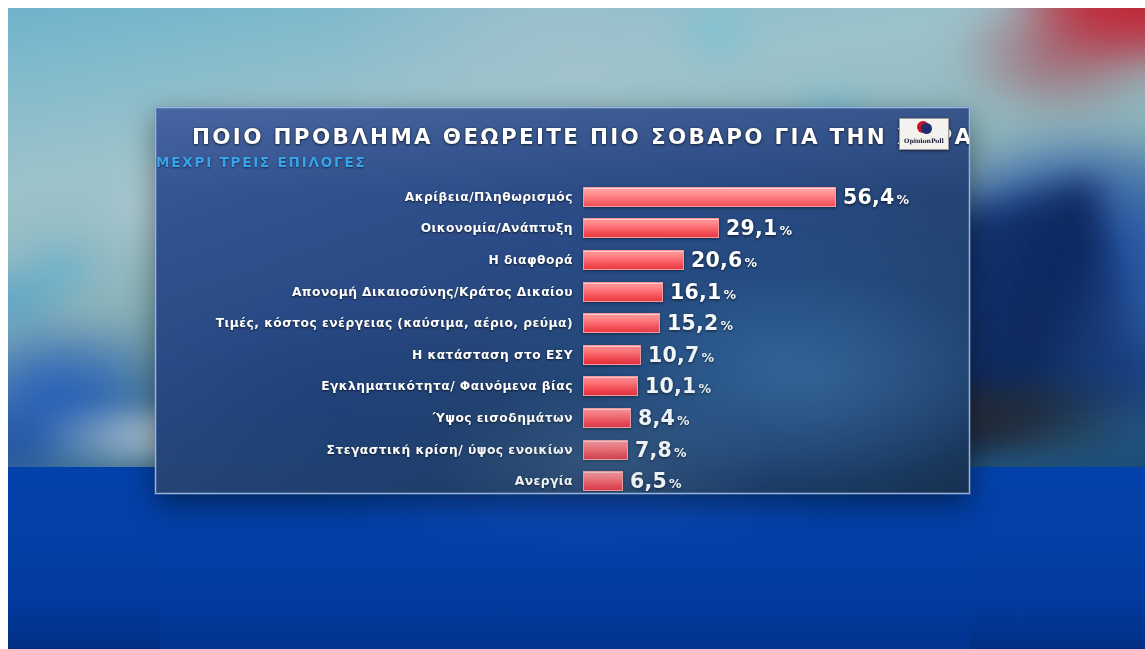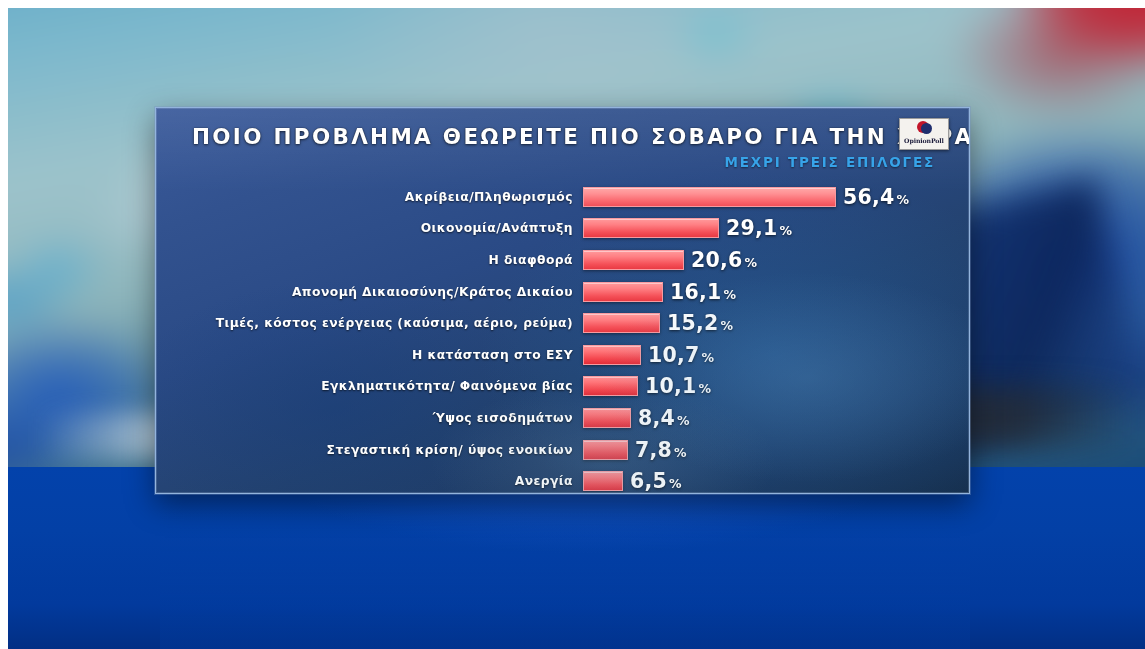--- a/index.html
+++ b/index.html
@@ -121,21 +121,21 @@
     text-align:center;
     color:#ffffff;
     font-size:21.5px;
     font-weight:800;
     letter-spacing:2.3px;
     text-shadow:0 1px 3px rgba(0,0,0,.6), 0 0 1px rgba(0,0,0,.8);
     padding:0 70px 0 36px;
     white-space:nowrap;
   }
   #subtitle {
-    text-align:right;
+    text-align:left;
     color:#37a3e8;
     font-size:13.5px;
     font-weight:800;
     letter-spacing:1.8px;
     margin-top:5px;
     padding-right:34px;
     text-shadow:0 1px 2px rgba(0,0,0,.5);
   }
   #logo {
     position:absolute;

